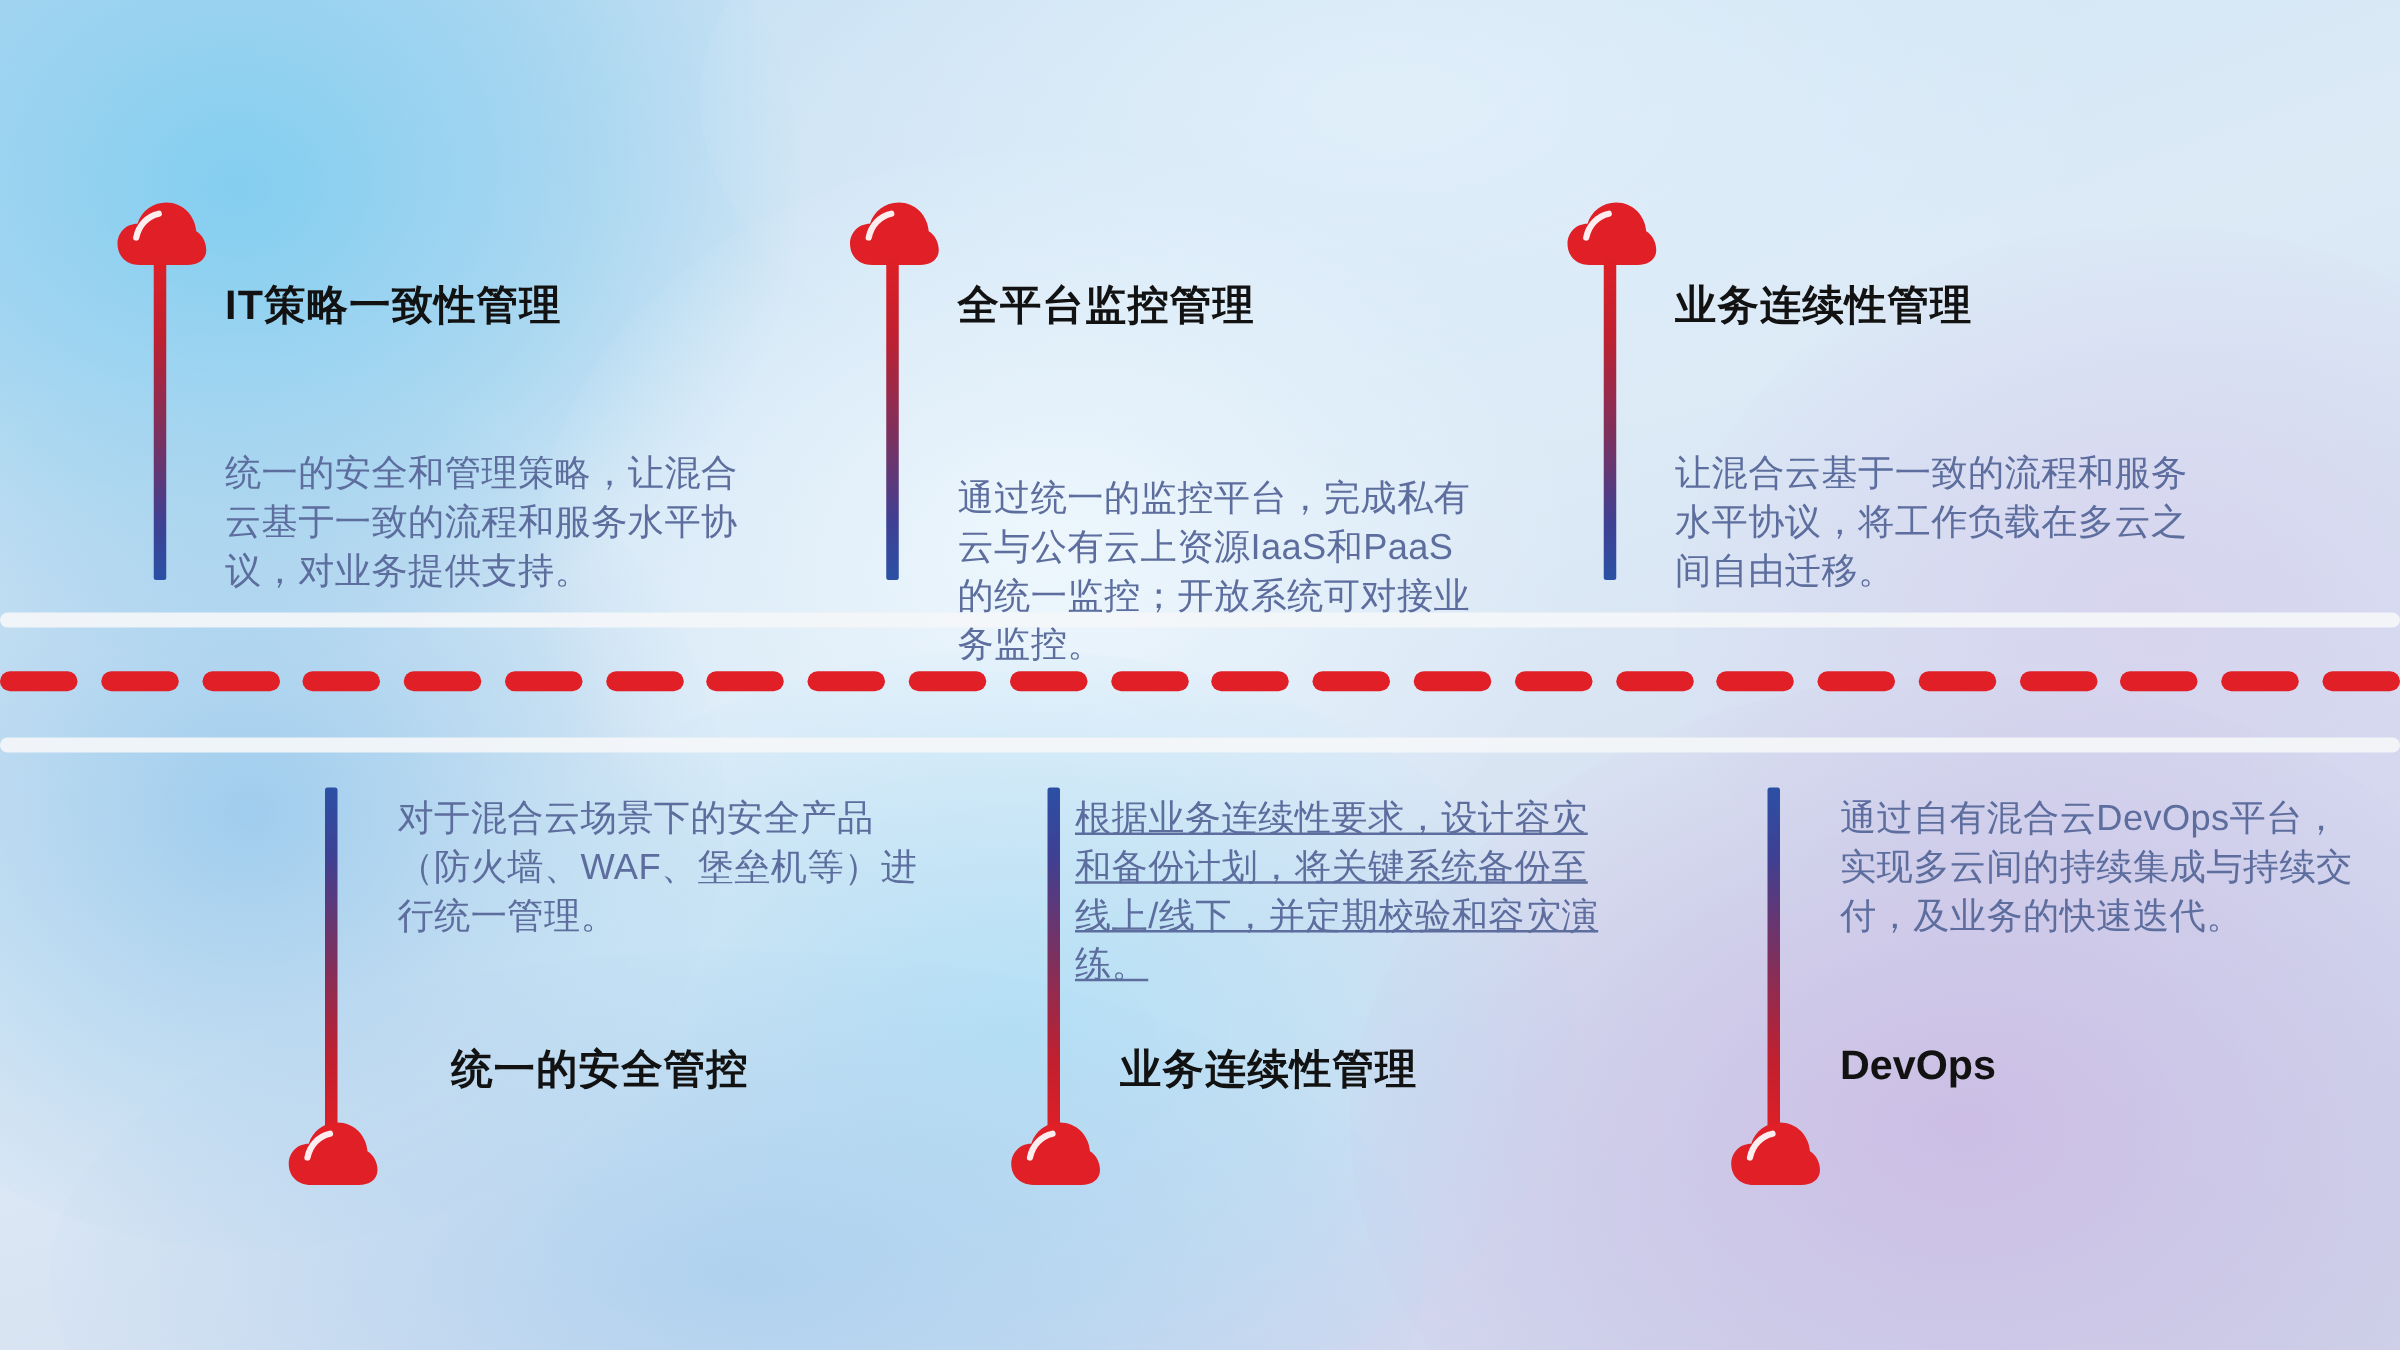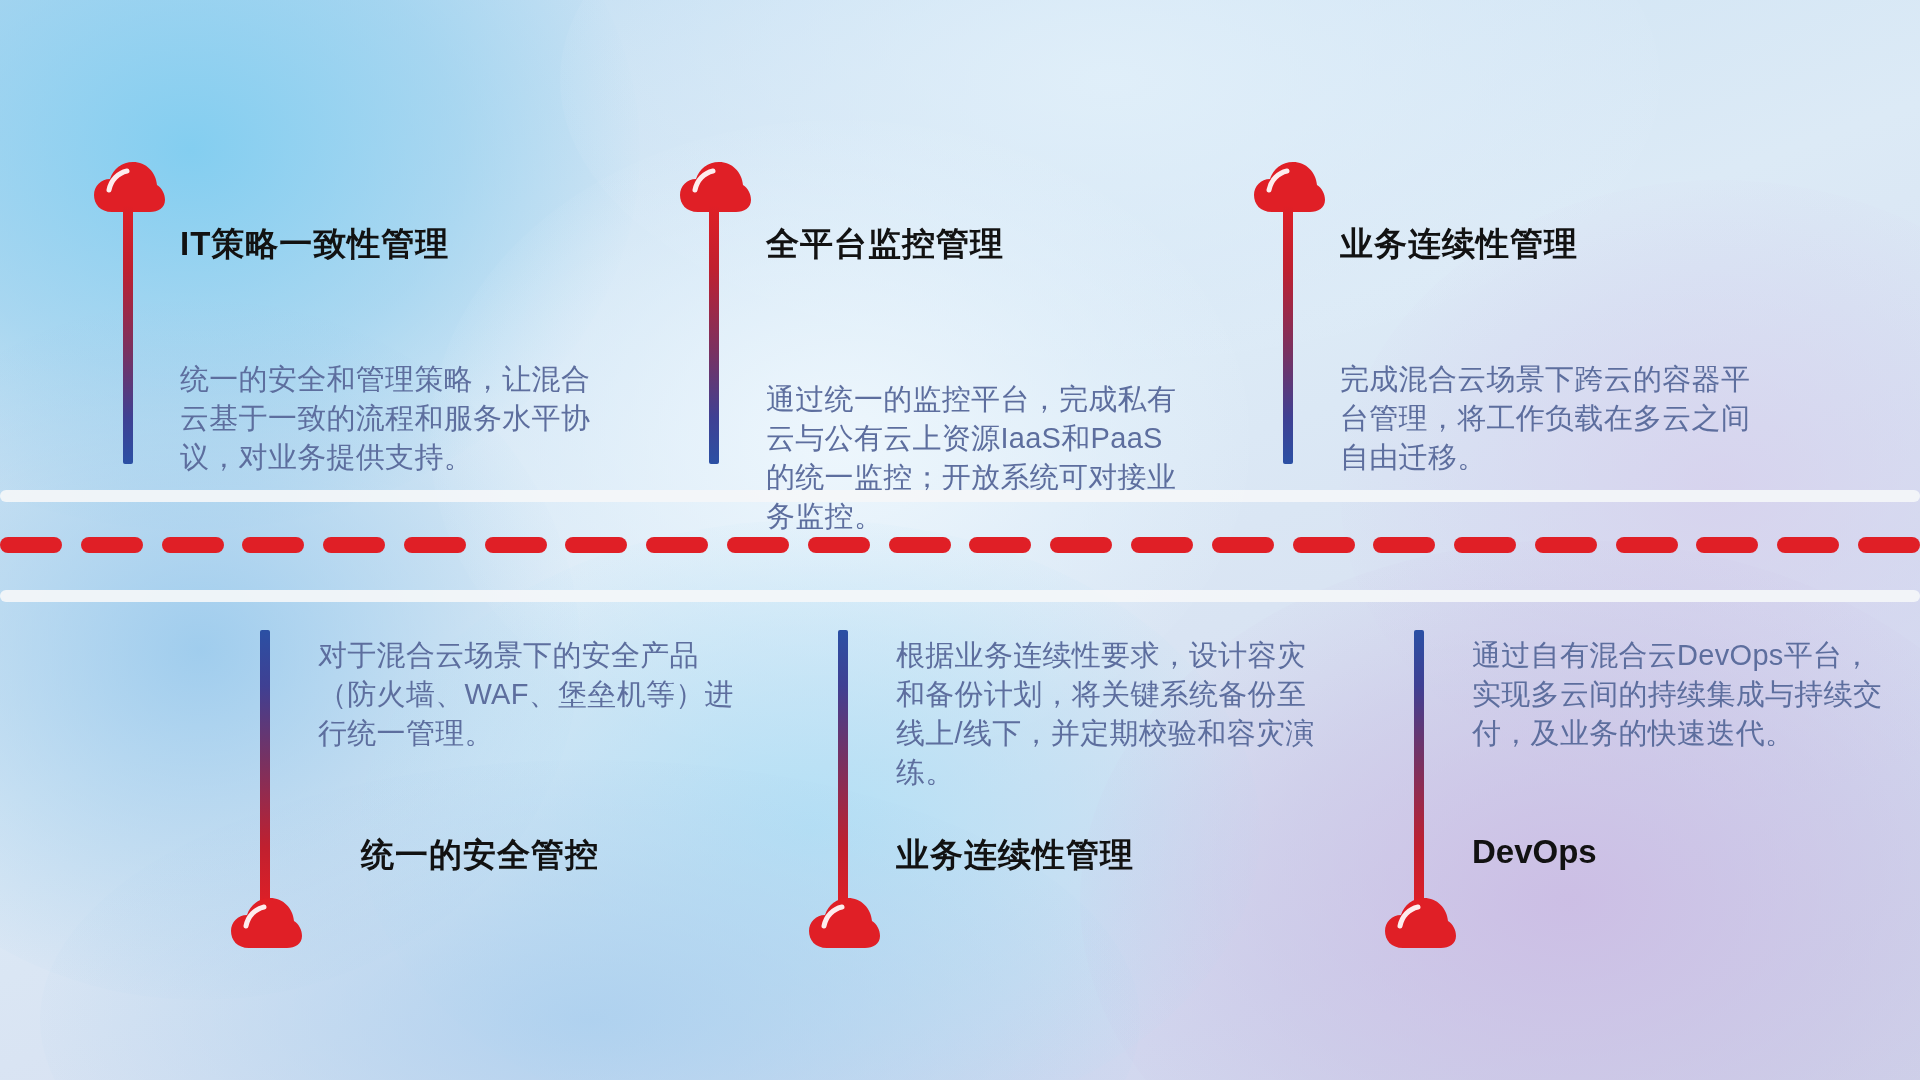--- a/index.html
+++ b/index.html
@@ -163,21 +163,21 @@
 
   <div class="col">
     <div class="cloud-icon" style="left:1252px; top:160px;">
       <svg viewBox="0 0 74 56">
         <path d="M20 52 C8 52 2 44 2 35 C2 26 9 19 18 19 C21 9 30 2 41 2 C54 2 64 12 65 25 C70 28 73 34 73 40 C73 48 66 52 58 52 Z" fill="#e01f26"></path>
         <path d="M17 30 C19 20 26 13 35 11" fill="none" stroke="#ffffff" stroke-width="5" stroke-linecap="round" opacity="0.92"></path>
       </svg>
     </div>
     <div class="stem stem-top" style="left:1283px; top:206px; height:258px;"></div>
     <div class="heading" style="left:1340px; top:222px;">业务连续性管理</div>
-    <div class="body-text" style="left:1340px; top:360px; width:420px;">完成混合云场景下跨云的容器平台管理，将工作负载在多云之间自由迁移。</div>
+    <div class="body-text" style="left:1340px; top:360px; width:420px;">让混合云基于一致的流程和服务水平协议，将工作负载在多云之间自由迁移。</div>
   </div>
 
   <div class="divider-band" style="top:490px;">
     <div class="rule-solid" style="top:0px;"></div>
     <div class="rule-dashed" id="dashedRule" style="top:47px;">
         <div class="dash" style="left: 0px;"></div>
         <div class="dash" style="left: 81px;"></div>
         <div class="dash" style="left: 162px;"></div>
         <div class="dash" style="left: 242px;"></div>
         <div class="dash" style="left: 323px;"></div>
@@ -211,21 +211,21 @@
     <div class="cloud-icon" style="left:229px; top:896px;">
       <svg viewBox="0 0 74 56">
         <path d="M20 52 C8 52 2 44 2 35 C2 26 9 19 18 19 C21 9 30 2 41 2 C54 2 64 12 65 25 C70 28 73 34 73 40 C73 48 66 52 58 52 Z" fill="#e01f26"></path>
         <path d="M17 30 C19 20 26 13 35 11" fill="none" stroke="#ffffff" stroke-width="5" stroke-linecap="round" opacity="0.92"></path>
       </svg>
     </div>
   </div>
 
   <div class="col">
     <div class="stem stem-bottom" style="left:838px; top:630px; height:278px;"></div>
-    <div class="body-text" style="left:896px; top:636px; width:420px;">根据业务连续性要求，设计容灾和备份计划，将关键系统备份至线上/线下，并定期校验和容灾演练。</div>
+    <div class="body-text" style="left:860px; top:636px; width:420px;text-decoration:underline;">根据业务连续性要求，设计容灾和备份计划，将关键系统备份至线上/线下，并定期校验和容灾演练。</div>
     <div class="heading" style="left:896px; top:833px;">业务连续性管理</div>
     <div class="cloud-icon" style="left:807px; top:896px;">
       <svg viewBox="0 0 74 56">
         <path d="M20 52 C8 52 2 44 2 35 C2 26 9 19 18 19 C21 9 30 2 41 2 C54 2 64 12 65 25 C70 28 73 34 73 40 C73 48 66 52 58 52 Z" fill="#e01f26"></path>
         <path d="M17 30 C19 20 26 13 35 11" fill="none" stroke="#ffffff" stroke-width="5" stroke-linecap="round" opacity="0.92"></path>
       </svg>
     </div>
   </div>
 
   <div class="col">

